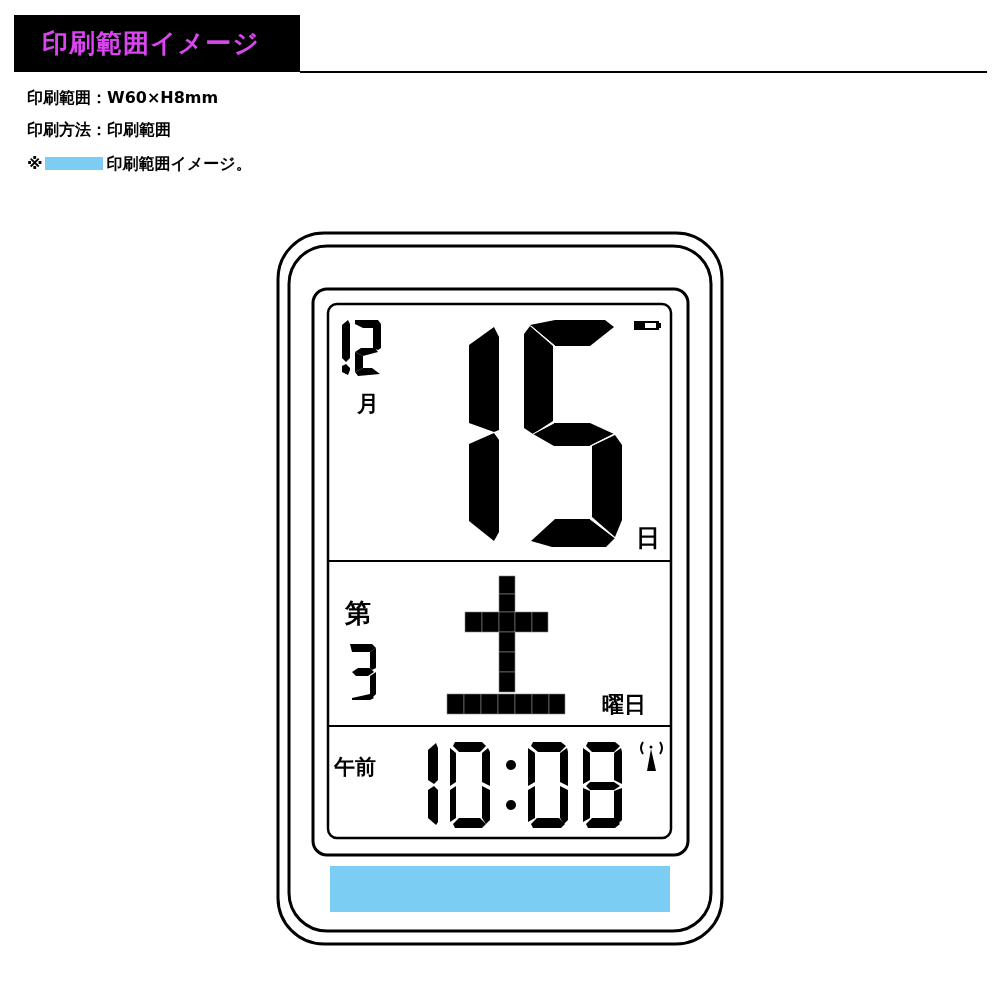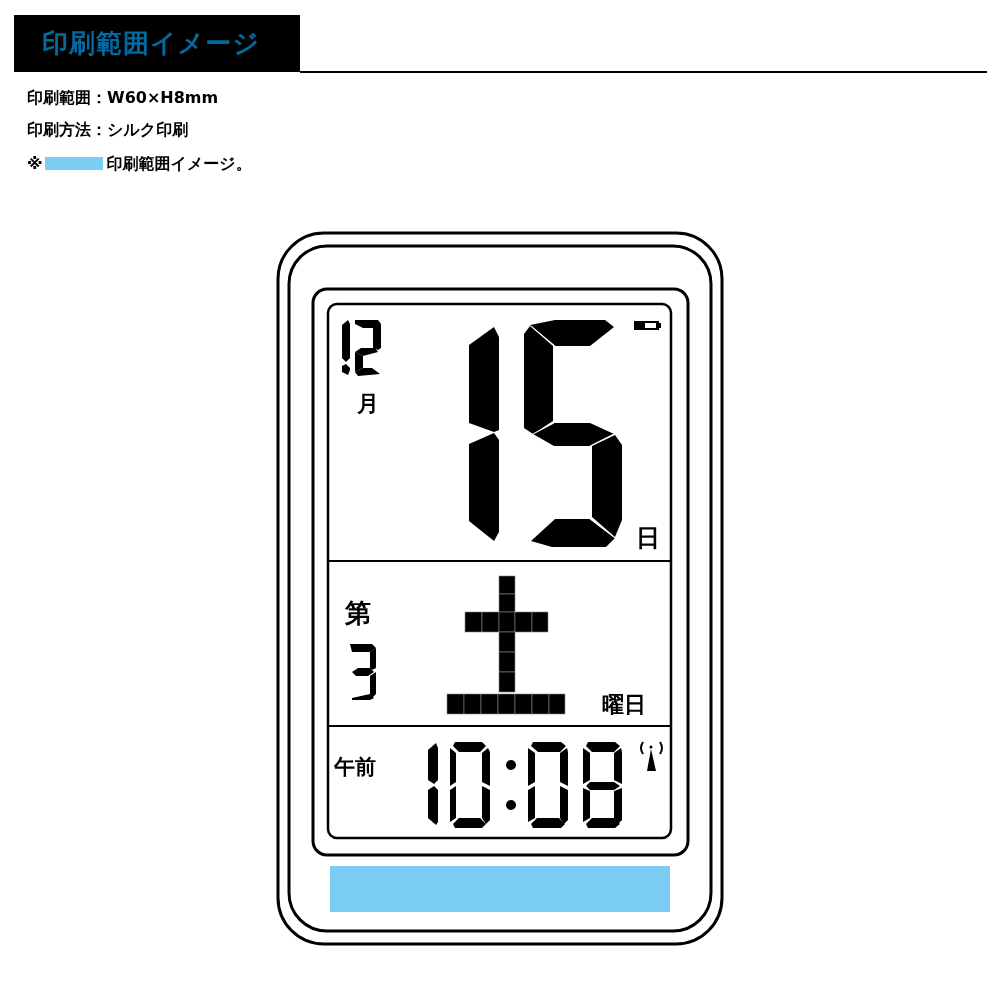--- a/index.html
+++ b/index.html
@@ -1,35 +1,35 @@
 <!DOCTYPE html>
 <html><head>
 <meta charset="utf-8">
 <style>
   html, body { margin: 0; padding: 0; background: #ffffff; }
   body { width: 1001px; height: 1001px; position: relative; overflow: hidden;
          font-family: "DejaVu Sans", sans-serif; color: #000; }
   .title-bar { position: absolute; left: 14px; top: 15px; width: 286px; height: 57px;
-               background: #000; color: #0369a1; font-weight: bold; font-size: 26px;
+               background: #000; color: #d946ef; font-weight: bold; font-size: 26px;
                line-height: 57px; padding-left: 28px; box-sizing: border-box; letter-spacing: 1px; }
   .title-rule { position: absolute; left: 300px; top: 71px; width: 687px; height: 2px; background: #000; }
   .spec { position: absolute; left: 27px; font-weight: bold; font-size: 16px; line-height: 20px; white-space: nowrap; }
   .spec.s1 { top: 88px; } .spec.s2 { top: 120px; } .spec.s3 { top: 154px; }
   .legend-swatch { display: inline-block; width: 58px; height: 13px; background: #7ccdf3; vertical-align: -1px; margin: 0 4px 0 2px; }
   svg.clock { position: absolute; left: 0; top: 0; }
   .lcd-label { font-weight: bold; }
 </style>
 </head>
 <body>
 
 <div class="title-bar">印刷範囲イメージ</div>
 <div class="title-rule"></div>
 
 <div class="spec s1">印刷範囲：W60×H8mm</div>
-<div class="spec s2">印刷方法：シルク印刷</div>
+<div class="spec s2">印刷方法：印刷範囲</div>
 <div class="spec s3"><span>※</span><span class="legend-swatch"></span><span>印刷範囲イメージ。</span></div>
 
 <svg class="clock" width="1001" height="1001" viewBox="0 0 1001 1001">
 
   <rect x="278" y="233" width="444" height="711" rx="46" ry="46" fill="none" stroke="#000" stroke-width="3"></rect>
   <rect x="289" y="246" width="422" height="685" rx="38" ry="38" fill="none" stroke="#000" stroke-width="3"></rect>
 
   <rect x="313" y="289" width="375" height="566" rx="14" ry="14" fill="none" stroke="#000" stroke-width="3"></rect>
 
   <rect x="328" y="304" width="343" height="534" rx="9" ry="9" fill="none" stroke="#000" stroke-width="2.5"></rect>

